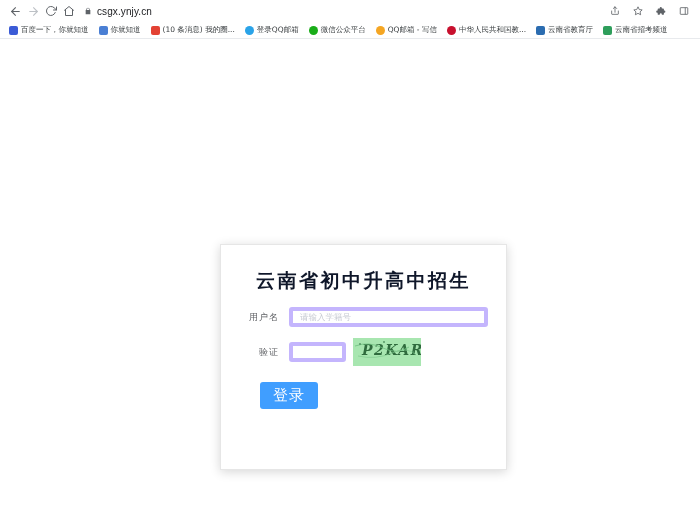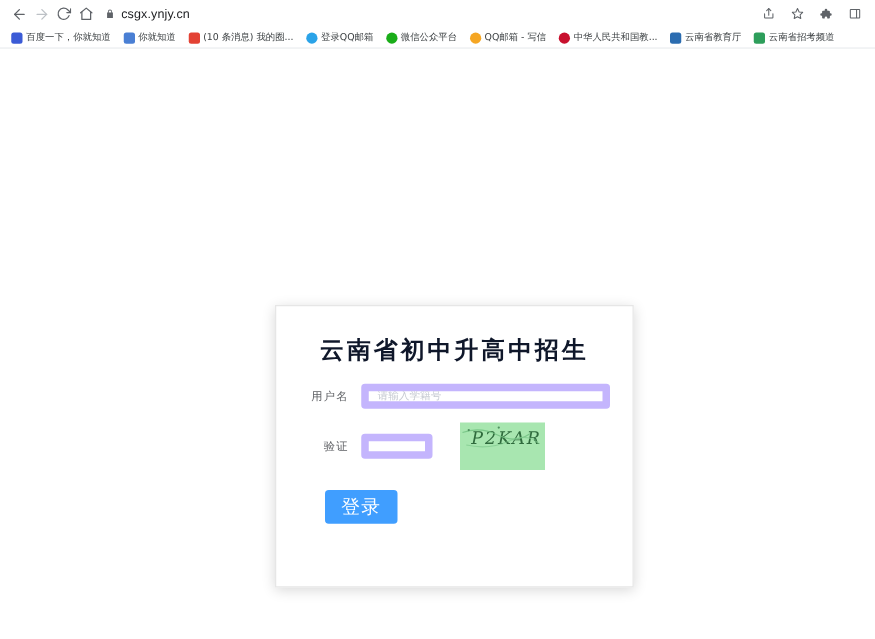--- a/index.html
+++ b/index.html
@@ -133,41 +133,42 @@
     text-align: right;
     padding-right: 10px;
     font-size: 9px;
     color: #606266;
     letter-spacing: 1px;
     flex: 0 0 auto;
     font-family: "DejaVu Sans", sans-serif;
   }
   .text-input {
     height: 20px;
-    border: 6px solid #c4b5fd;
+    border: 4px solid #c4b5fd;
     border-radius: 3px;
     background: #ffffff;
     font-size: 8.5px;
     color: #606266;
     padding: 0 7px;
     outline: none;
     font-family: "DejaVu Sans", sans-serif;
   }
   .text-input::placeholder { color: #c6cad2; }
   .input-wide { flex: 1 1 auto; min-width: 0; }
   .input-captcha { width: 57px; flex: 0 0 auto; }
 
   .captcha-img {
     width: 68px;
-    height: 38px;
-    margin-left: 22px;
+    height: 28px;
+    margin-left: 7px;
     background: #a8e6b0;
     position: relative;
     flex: 0 0 auto;
     overflow: hidden;
+    font-weight: bold;
   }
   .captcha-img svg { display: block; }
 
   .btn-row { padding: 5px 0 0 29px; }
   .login-btn {
     background: #409eff;
     border: none;
     border-radius: 3px;
     color: #ffffff;
     font-size: 15px;

